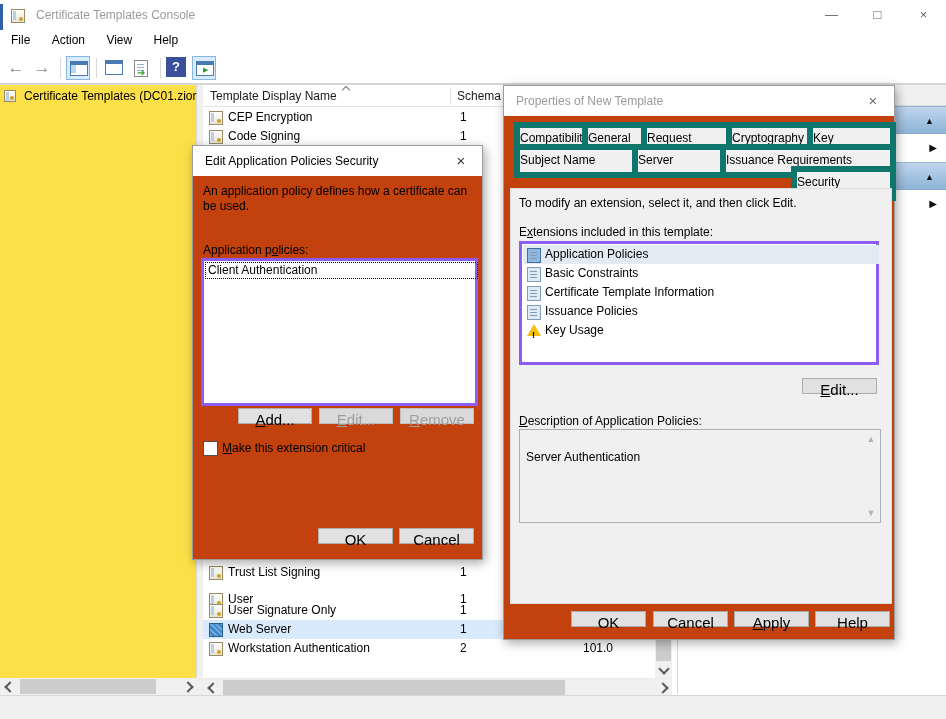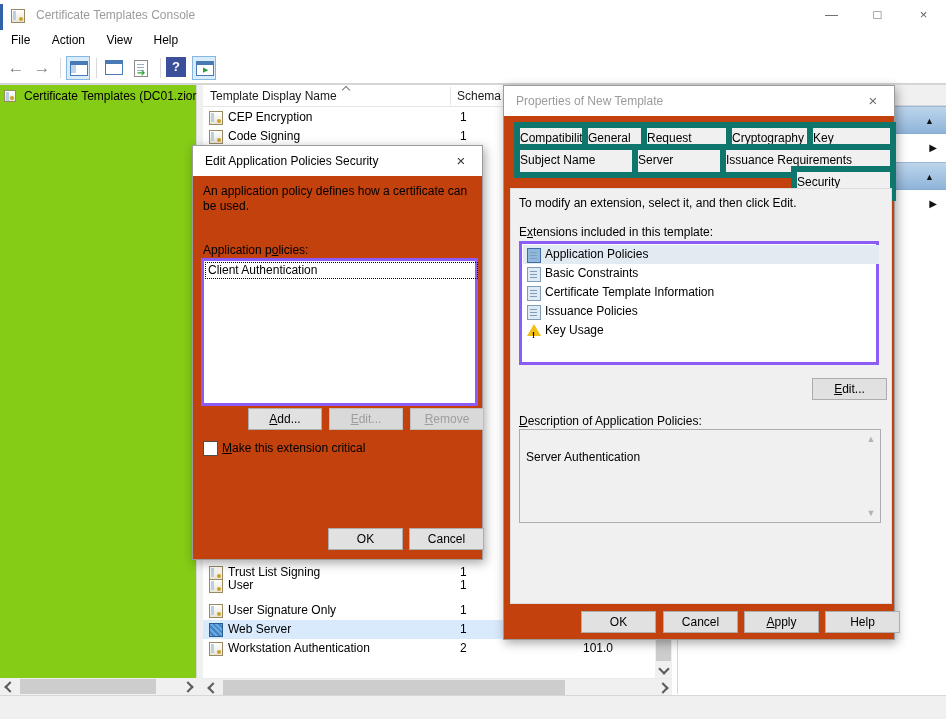--- a/index.html
+++ b/index.html
@@ -21,21 +21,21 @@
   .mini-win:before{content:"";position:absolute;left:0;top:0;width:100%;height:3px;background:#4a7ab5;}
   .mini-win.pane:after{content:"";position:absolute;left:0;top:3px;width:5px;height:8px;background:#bcd6ee;}
   .mini-win .glyph{position:absolute;left:6px;top:4px;font-size:7px;line-height:7px;color:#2f9e3f;}
   .help-ico{top:5px;width:20px;height:20px;background:#3b4f9b;color:#fff;font-weight:bold;text-align:center;line-height:20px;font-size:13px;}
   .doc-ico{position:absolute;left:4px;top:4px;width:12px;height:15px;border:1px solid #8a8a8a;background:#fff;}
   .doc-ico i{position:absolute;left:2px;width:7px;height:1px;background:#9ab0c4;}
   .doc-ico .arrow{position:absolute;right:-4px;bottom:-2px;color:#35a135;font-size:10px;font-style:normal;line-height:10px;background:transparent;width:auto;height:auto;}
   .edge-sliver{left:0;top:4px;width:3px;height:44px;background:#2f62a8;}
   
   .content-top-border{left:0;top:84px;width:946px;height:1px;background:#d7d7d7;}
-  .tree-pane{left:0;top:85px;width:197px;height:609px;background:#84cc16;border-right:1px solid #d7d7d7;}
+  .tree-pane{left:0;top:85px;width:197px;height:609px;background:#fde047;border-right:1px solid #d7d7d7;}
   .tree-item{left:0;top:2px;width:197px;height:19px;line-height:19px;}
   .splitter{left:197px;top:85px;width:6px;height:610px;background:#f0f0f0;}
   .list-pane{left:203px;top:85px;width:469px;height:609px;background:#fff;border-right:1px solid #d7d7d7;}
   .list-header{left:0;top:0;width:452px;height:22px;background:#fff;border-bottom:1px solid #e5e5e5;}
   .hdr-col1{left:7px;top:0;height:22px;line-height:22px;color:#1a1a1a;}
   .hdr-div{left:247px;top:2px;width:1px;height:18px;background:#e5e5e5;}
   .hdr-col2{left:254px;top:0;height:22px;line-height:22px;color:#1a1a1a;}
   .sort-chev{left:140px;top:2px;width:6px;height:6px;border-left:1px solid #777;border-top:1px solid #777;transform:rotate(45deg);}
   .lrow{left:0;width:452px;height:19px;line-height:19px;}
   .lrow.sel{background:#d9eafc;}
@@ -65,21 +65,21 @@
   .ap-sec{left:0;width:269px;height:28px;background:linear-gradient(#bdd5ec,#8fb4d8);border-top:1px solid #9ab8d6;border-bottom:1px solid #88aacd;}
   .ap-sec .tri{position:absolute;right:13px;top:9px;font-size:9px;color:#111;}
   .ap-more{left:0;width:269px;height:28px;background:#fff;}
   .ap-more .tri{position:absolute;right:10px;top:8px;font-size:10px;color:#111;}
   .statusbar{left:0;top:695px;width:946px;height:24px;background:#f0f0f0;border-top:1px solid #d7d7d7;}
   
   .dlg{background:#c2410c;border:1px solid #9c9c9c;box-shadow:2px 3px 10px rgba(0,0,0,.35);}
   .dlg-title{position:absolute;left:0;top:0;width:100%;height:30px;background:#fff;}
   .dlg-title .txt{position:absolute;left:12px;top:0;height:30px;line-height:30px;}
   .dlg-close{position:absolute;right:6px;top:0;width:30px;height:30px;text-align:center;line-height:30px;font-size:15px;color:#6d6d6d;}
-  .btn{height:22px;background:#e1e1e1;border:1px solid #adadad;text-align:center;line-height:21px;font-size:12px;margin-left:10px;}
+  .btn{height:16px;background:#e1e1e1;border:1px solid #adadad;text-align:center;line-height:21px;font-size:15px;}
   .btn.dis{background:#d9d9d9;border-color:#bfbfbf;color:#9e9e9e;}
   .listbox{background:#fff;border:3px solid #8b5cf6;}
   u{text-decoration:underline;}
   
   .tab{position:absolute;top:0;height:22px;background:#f0f0f0;border:6px solid #0f766e;text-align:left;line-height:20px;}
   .tab.active{top:-2px;height:25px;background:#fff;border-color:#dcdcdc;border-bottom:none;z-index:4;}
   .panel{position:absolute;left:6px;top:102px;width:380px;height:414px;border:1px solid #dcdcdc;background:#f0f0f0;}
   .ext-row{position:absolute;left:1px;width:356px;height:19px;line-height:19px;}
   .ext-row.sel{background:#e2eaf2;}
   .ext-row .nm{position:absolute;left:22px;top:0;}
@@ -175,21 +175,21 @@
     <span class="cert-ico"></span>
     <span class="nm">Code Signing</span>
     <span class="sc">1</span>
   </div>
 
   <div class="abs lrow" style="top:478px;">
     <span class="cert-ico"></span>
     <span class="nm">Trust List Signing</span>
     <span class="sc">1</span>
   </div>
-  <div class="abs lrow" style="top:491px;padding-left:12px;">
+  <div class="abs lrow" style="top:505px;padding-left:12px;">
     <span class="cert-ico"></span>
     <span class="nm">User</span>
     <span class="sc">1</span>
   </div>
   <div class="abs lrow" style="top:516px;">
     <span class="cert-ico"></span>
     <span class="nm">User Signature Only</span>
     <span class="sc">1</span>
   </div>
   <div class="abs lrow sel" style="top:535px;padding-left:28px;">

